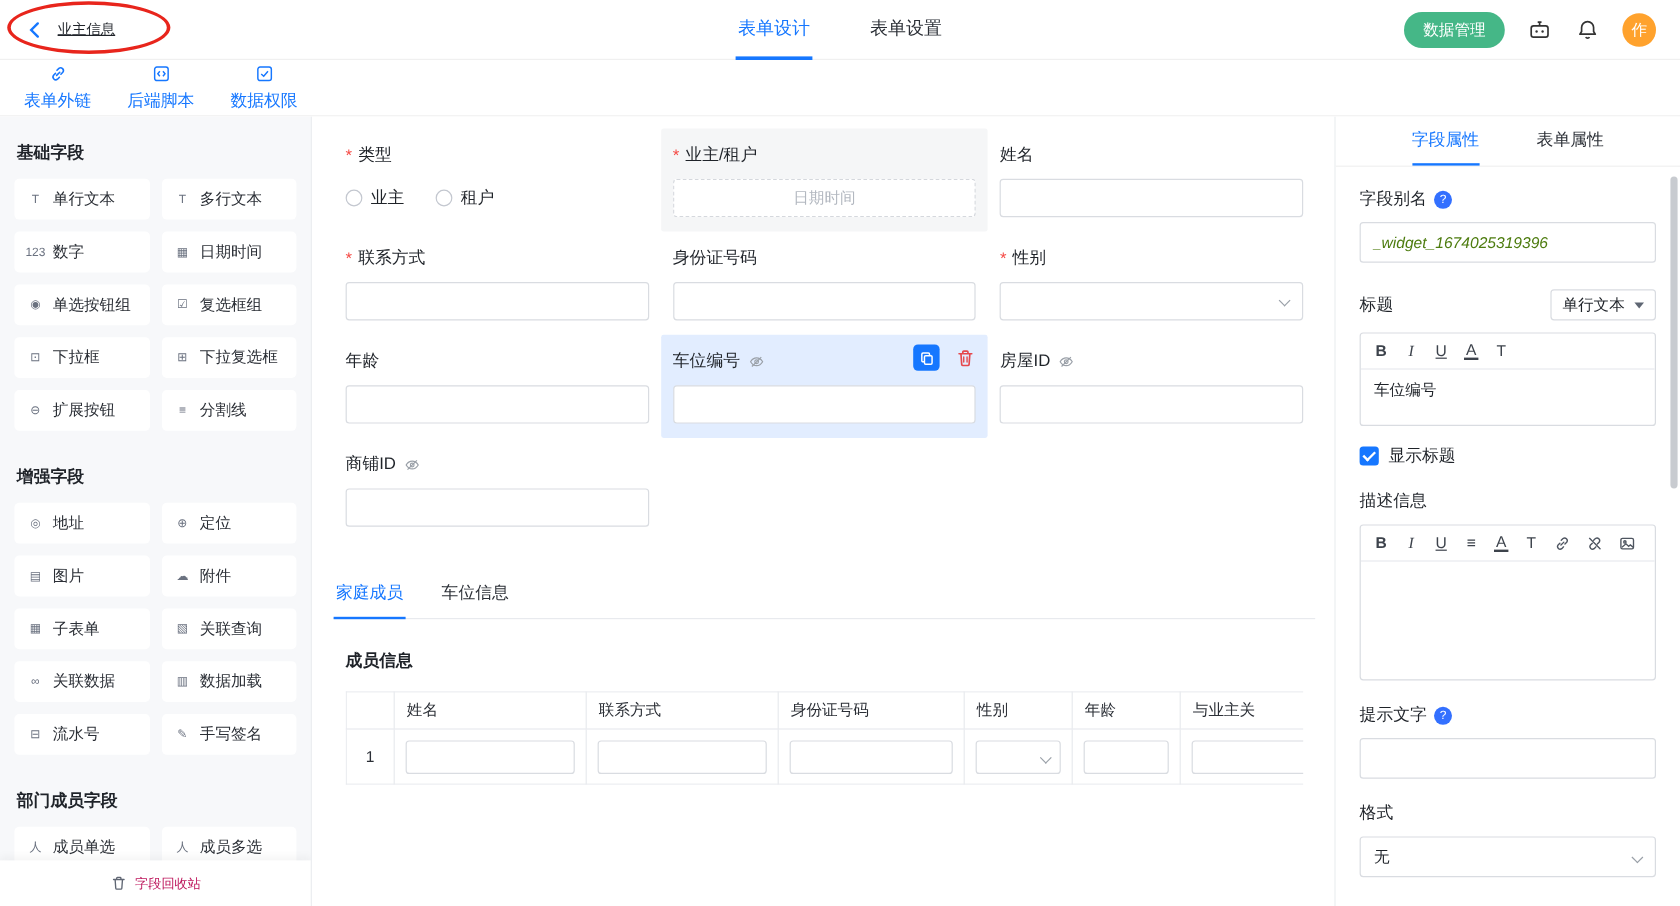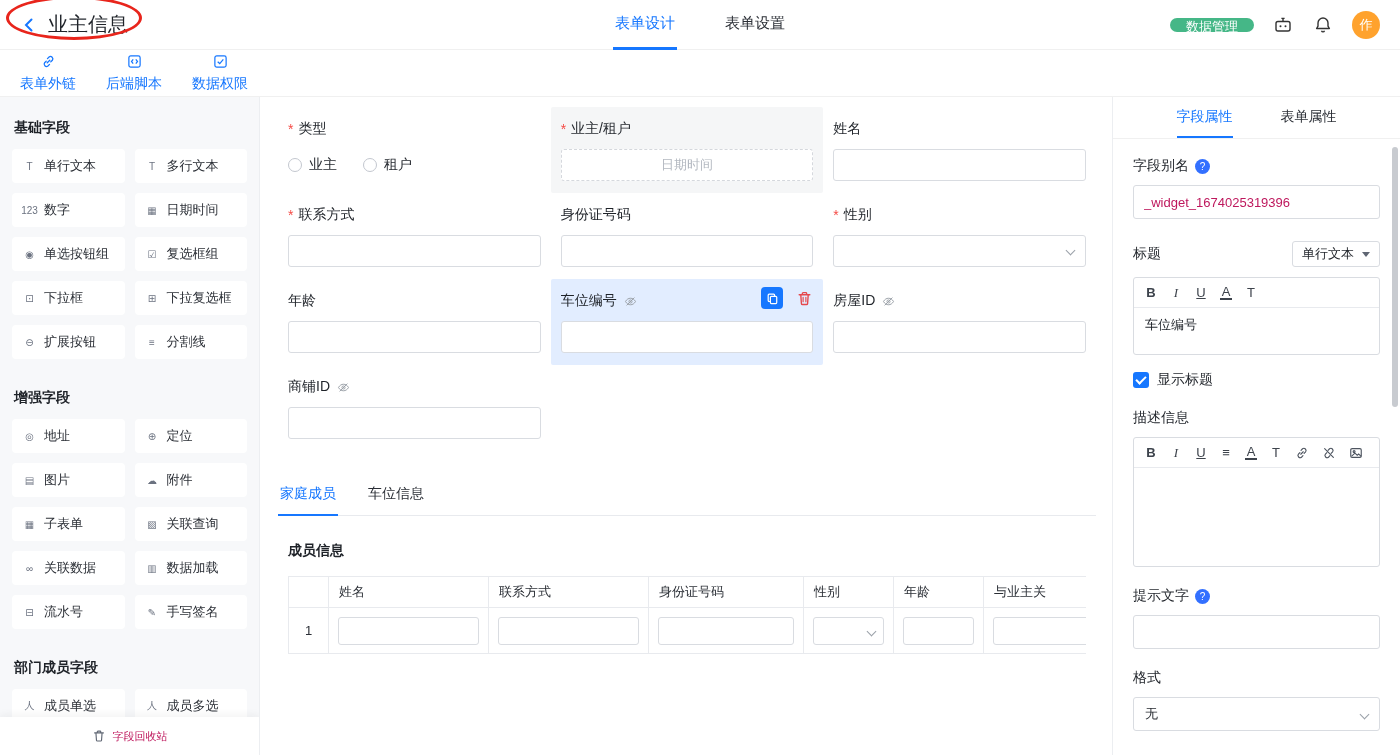--- a/index.html
+++ b/index.html
@@ -4,27 +4,27 @@
 <style>
   * { margin:0; padding:0; box-sizing:border-box; }
   html,body { width:1400px; height:755px; }
   body { font-family:"Liberation Sans","DejaVu Sans",sans-serif; font-size:14px; color:#1f2329; background:#fff; overflow:hidden; }
   .app { position:relative; width:1400px; height:755px; display:flex; flex-direction:column; background:#fff; }
 
   
   .topbar { height:50px; flex:none; display:flex; align-items:center; justify-content:space-between; padding:0 20px; border-bottom:1px solid #f0f0f0; position:relative; background:#fff; }
   .tb-left { display:flex; align-items:center; gap:10px; position:relative; }
   .back { width:18px; height:18px; display:flex; align-items:center; justify-content:center; cursor:pointer; }
-  .page-title { font-size:20px; font-weight:500; color:#1f2329; }
+  .page-title { font-size:12px; font-weight:500; color:#1f2329;text-decoration:underline; }
   .annotation { position:absolute; left:-14px; top:-15px; width:136px; height:44px; border:3px solid #e8251c; border-radius:50%; pointer-events:none; }
   .tb-tabs { position:absolute; left:50%; transform:translateX(-50%); display:flex; gap:46px; height:50px; }
   .top-tab { display:flex; align-items:center; font-size:15px; color:#2b2f36; border-bottom:3px solid transparent; padding:0 2px; cursor:pointer; }
   .top-tab.active { color:#1677ff; border-color:#1677ff; font-weight:500; }
   .tb-right { display:flex; align-items:center; gap:18px; }
-  .btn-green { height:14px; padding:0 16px; border:none; border-radius:15px; background:#45b787; color:#fff; font-size:13px; cursor:pointer; }
+  .btn-green { height:30px; padding:0 16px; border:none; border-radius:15px; background:#45b787; color:#fff; font-size:13px; cursor:pointer; }
   .hicon { width:22px; height:22px; display:flex; align-items:center; justify-content:center; cursor:pointer; }
   .avatar { width:28px; height:28px; border-radius:50%; background:#ffa22d; color:#fff; font-size:13px; display:flex; align-items:center; justify-content:center; cursor:pointer; }
 
   
   .toolbar { height:47px; flex:none; display:flex; align-items:center; justify-content:space-between; padding:0 20px; border-bottom:1px solid #f0f0f0; background:#fff; }
   .tl-links { display:flex; align-items:center; gap:30px; }
   .tlink { display:flex; align-items:center; gap:6px; color:#1677ff; font-size:14px; cursor:pointer; text-decoration:none;flex-direction:column; }
   .tl-actions { display:flex; align-items:center; gap:14px; }
   .btn-outline { height:32px; padding:0 20px; border:1px solid #1677ff; background:#fff; color:#1677ff; border-radius:16px; font-size:14px; cursor:pointer; }
   .btn-primary { height:32px; padding:0 20px; border:none; background:#1677ff; color:#fff; border-radius:16px; font-size:14px; cursor:pointer; }
@@ -80,21 +80,21 @@
 
   
   .panel { width:288px; flex:none; background:#fff; border-left:1px solid #eceef1; display:flex; flex-direction:column; overflow:hidden; }
   .panel-tabs { height:42px; flex:none; display:flex; justify-content:center; gap:48px; border-bottom:1px solid #f0f0f0; }
   .p-tab { display:flex; align-items:center; font-size:14px; color:#2b2f36; border-bottom:2px solid transparent; cursor:pointer; }
   .p-tab.active { color:#1677ff; border-color:#1677ff; }
   .panel-body { flex:1; overflow:hidden; padding:18px 20px; }
   .p-label { display:flex; align-items:center; gap:6px; font-size:14px; color:#1f2329; margin:20px 0 10px; }
   .p-label.first { margin-top:0; }
   .q { width:15px; height:15px; border-radius:50%; background:#3370ff; color:#fff; font-size:10px; display:inline-flex; align-items:center; justify-content:center; }
-  .p-input { width:100%; height:34px; border:1px solid #d9dce1; border-radius:3px; font-size:13px; padding:0 10px; color:#be185d; outline:none; }
+  .p-input { width:100%; height:34px; border:1px solid #d9dce1; border-radius:3px; font-size:13px; padding:0 10px; color:#4d7c0f; outline:none;font-style:italic; }
   .title-row { display:flex; align-items:center; justify-content:space-between; margin:22px 0 10px; }
   .mini-select { height:26px; border:1px solid #d9dce1; border-radius:3px; display:flex; align-items:center; gap:8px; padding:0 9px; font-size:13px; cursor:pointer; }
   .caret { width:0; height:0; border-left:4px solid transparent; border-right:4px solid transparent; border-top:5px solid #5f6673; }
   .editor { border:1px solid #d9dce1; border-radius:3px; overflow:hidden; }
   .editor-bar { height:30px; display:flex; align-items:center; gap:13px; padding:0 11px; border-bottom:1px solid #e8eaee; }
   .eb { font-size:13px; color:#3d434c; min-width:12px; text-align:center; cursor:pointer; }
   .eb.b { font-weight:700; }
   .eb.i { font-style:italic; font-family:"Liberation Serif",serif; }
   .eb.u { text-decoration:underline; }
   .eb.a { border-bottom:2px solid #3d434c; line-height:13px; }

